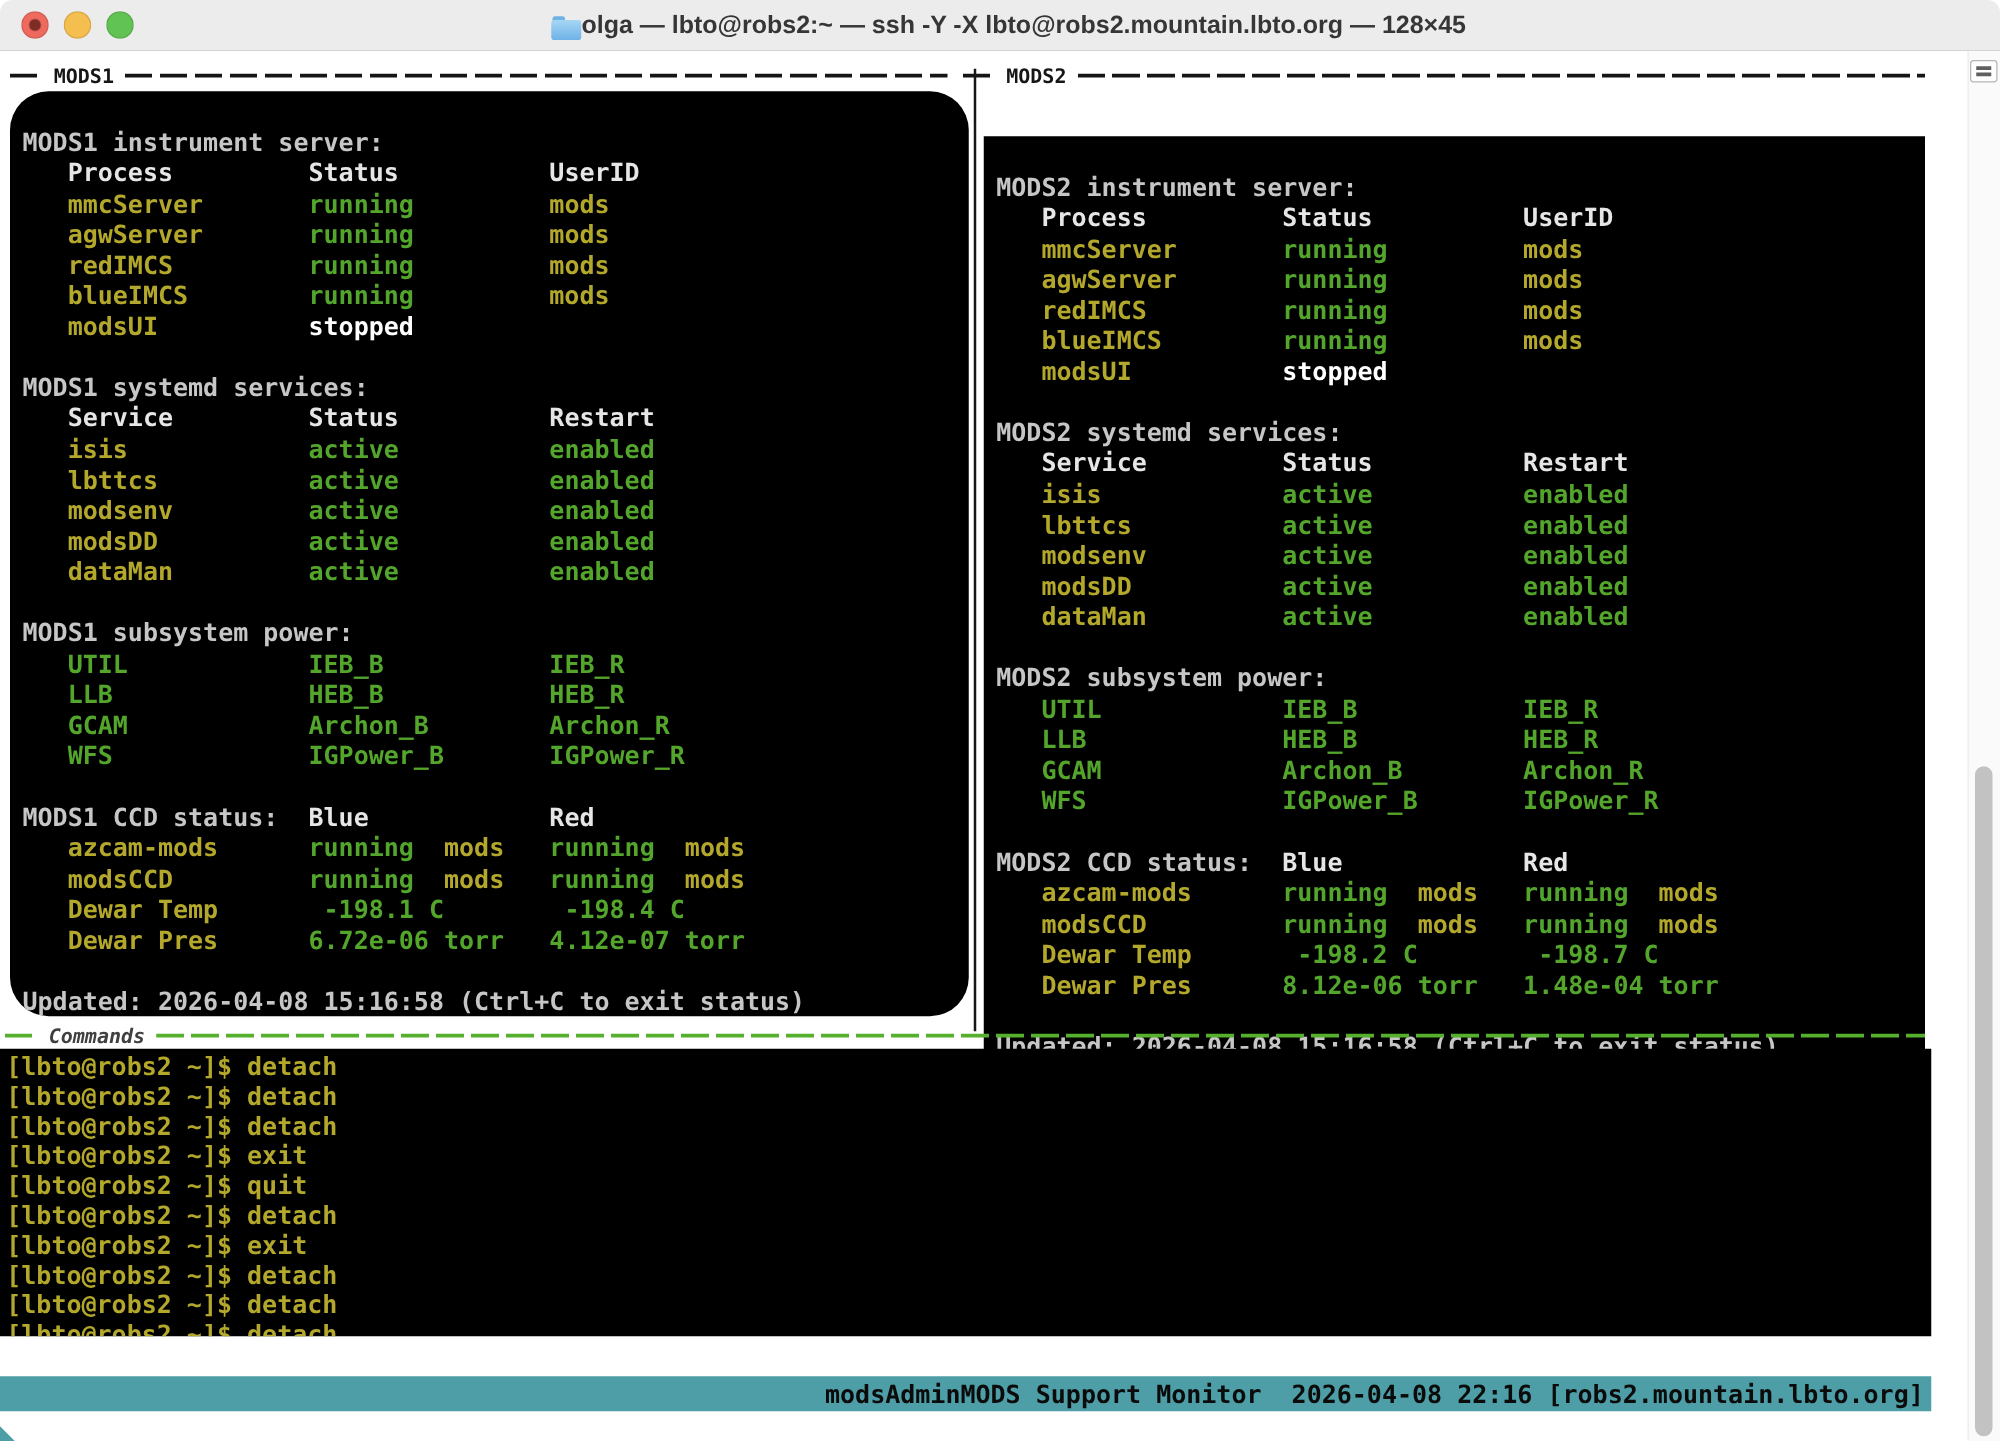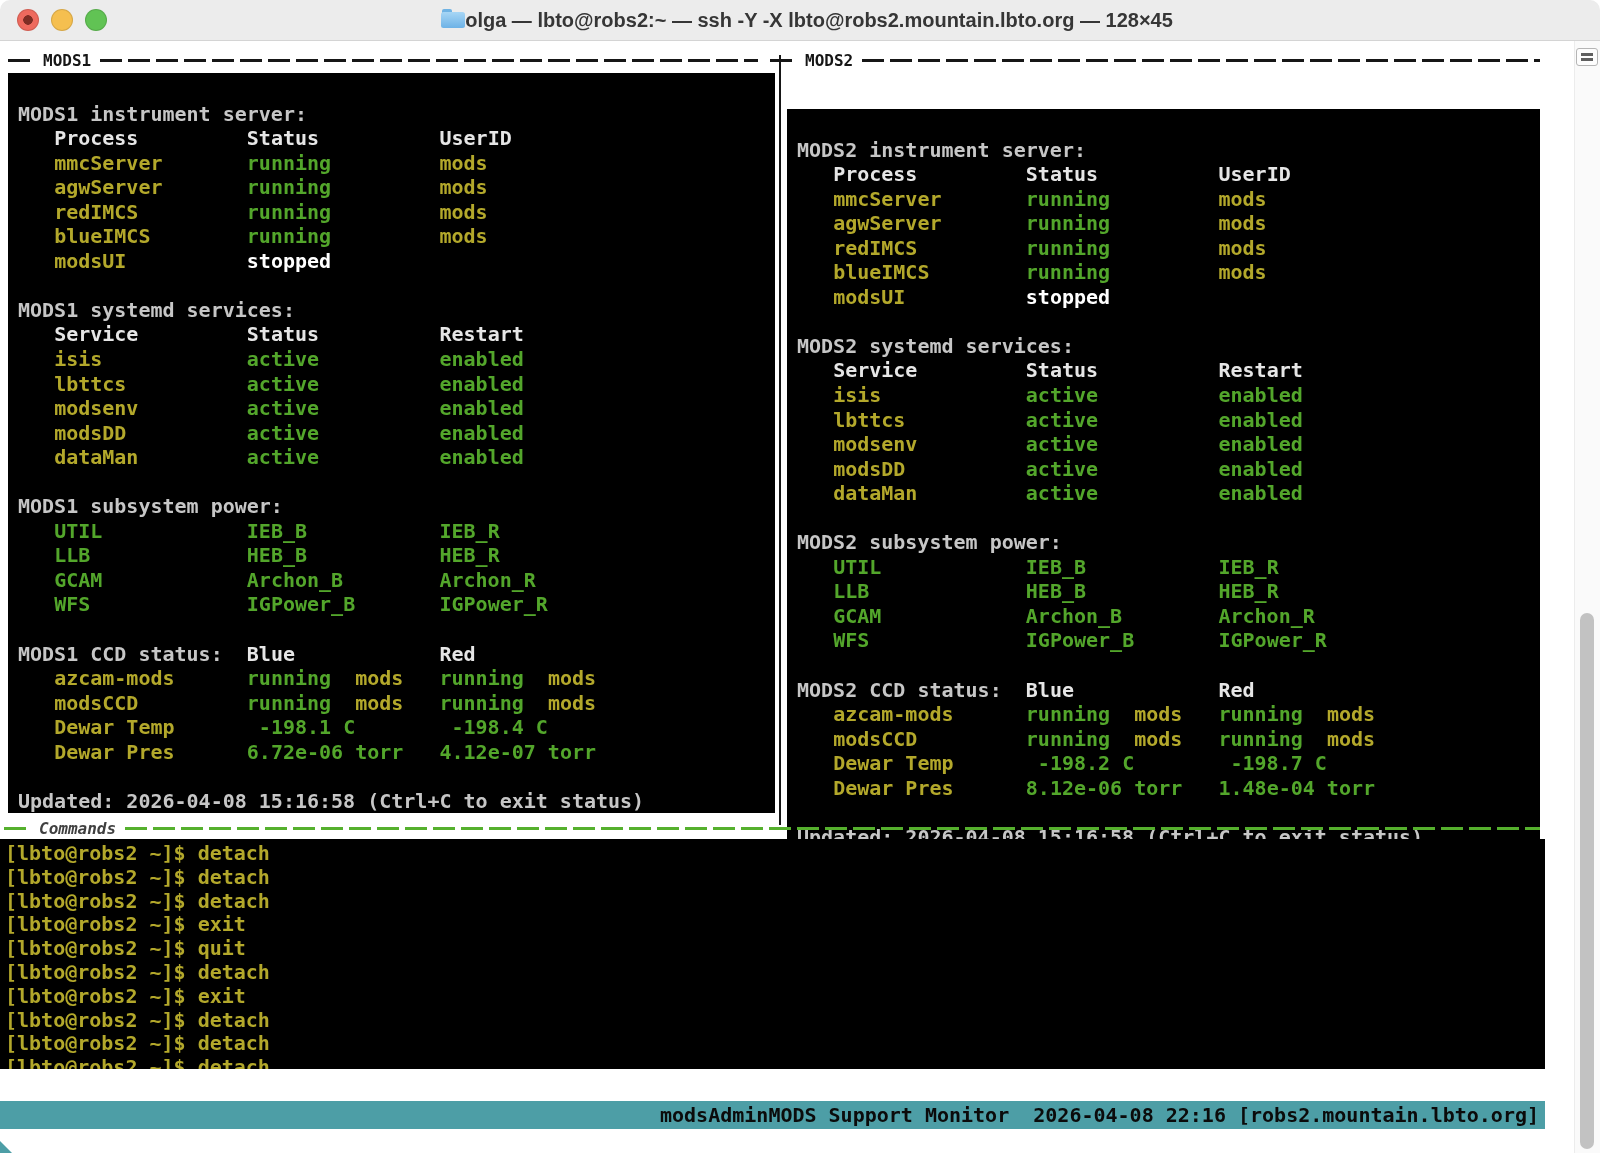--- a/index.html
+++ b/index.html
@@ -6,42 +6,42 @@
   .window{position:relative;width:1600px;height:1153px;background:#ffffff;overflow:hidden;
           border-radius:10px 10px 0 0;font-family:"DejaVu Sans Mono",monospace;}
   
   .titlebar{position:relative;height:40px;background:#ececec;border-bottom:1px solid #d4d4d4;
             display:flex;align-items:center;justify-content:center;}
   .traffic{position:absolute;left:17px;top:9px;display:flex;gap:12px;}
   .light{width:22px;height:22px;border-radius:50%;border:1px solid rgba(0,0,0,0.12);box-sizing:border-box;}
   .light.red{background:radial-gradient(circle at 50% 50%, #7e2d24 0 4.5px, #ee6a5e 5px);}
   .light.yellow{background:#f5bf4f;}
   .light.green{background:#61c354;}
-  .title-wrap{display:flex;align-items:flex-start;gap:0;margin-left:14px;}
+  .title-wrap{display:flex;align-items:flex-end;gap:0;margin-left:14px;}
   .folder-icon{display:inline-block;width:24px;height:19px;position:relative;}
   .folder-icon .tab{position:absolute;top:0;left:1px;width:10px;height:6px;background:#6fb3e4;border-radius:2px 2px 0 0;}
   .folder-icon .body{position:absolute;top:3px;left:0;width:24px;height:16px;border-radius:2.5px;
                      background:linear-gradient(#a7d6f5,#6db2e6);}
   .window-title{font-family:"Liberation Sans",sans-serif;font-weight:bold;font-size:20px;color:#363636;}
   
   .content{position:relative;width:1600px;height:1113px;background:#ffffff;}
   .hdr{position:absolute;display:flex;align-items:center;height:22px;}
   .hdr .dash{height:3px;background:repeating-linear-gradient(90deg,#161616 0 22px,transparent 22px 28px);}
   .hdr .dash.short{width:26px;margin-right:9px;flex:none;}
   .hdr .dash.long{flex:1;margin-left:9px;}
   .hdr .hdr-label{font-weight:700;font-size:16px;color:#161616;white-space:pre;}
   .hdr.green .dash{background:repeating-linear-gradient(90deg,#55b02d 0 22px,transparent 22px 28px);}
   .hdr.green .hdr-label{color:#404040;font-style:italic;}
   .hdr-mods1{left:8px;top:8px;width:750px;}
   .hdr-mods2{left:770px;top:8px;width:770px;justify-content:flex-end;}
   .hdr-commands{left:4px;top:776px;width:1536px;}
   .vdivider{position:absolute;left:779px;top:14px;width:2px;height:770px;background:#161616;}
   .pane{position:absolute;background:#000000;overflow:hidden;white-space:pre;
         font-weight:700;font-size:20px;}
-  .pane-mods1{left:8px;top:32px;width:767px;height:740px;padding:4px 0 0 10px;box-sizing:border-box;}
+  .pane-mods1{left:8px;top:32px;width:767px;height:740px;padding:4px 0 0 10px;box-sizing:border-box;border-radius:31px;}
   .pane-mods2{left:787px;top:32px;width:753px;height:740px;padding:4px 0 0 10px;box-sizing:border-box;margin-top:36px;}
   .pane-commands{left:0px;top:798px;width:1545px;height:230px;padding:2px 0 0 5px;box-sizing:border-box;}
   .t-line{height:24.55px;white-space:pre;}
   .pane-commands .t-line{height:23.8px;}
   .c-y{color:#b3a82b;} .c-g{color:#53a62b;} .c-r{color:#ffffff;} .c-w{color:#c6c6c6;} .c-h{color:#e6e6e6;}
   .cursor{display:inline-block;width:12px;height:21px;background:#9e9e9e;vertical-align:-3px;}
   
   .statusbar{position:absolute;left:0;top:1060px;width:1545px;height:28px;background:#4d9ea6;
              display:flex;align-items:center;justify-content:flex-end;padding:0 6px;box-sizing:border-box;
              font-weight:700;font-size:20px;color:#0b0b0b;white-space:pre;}

